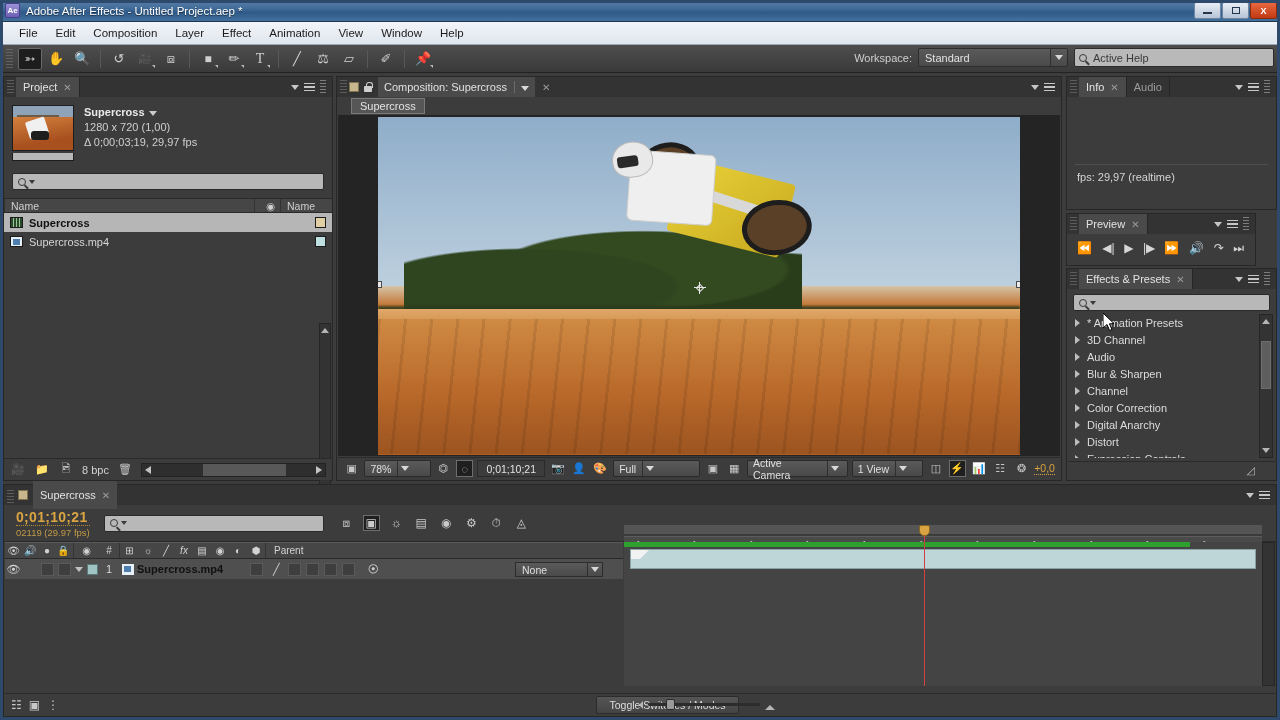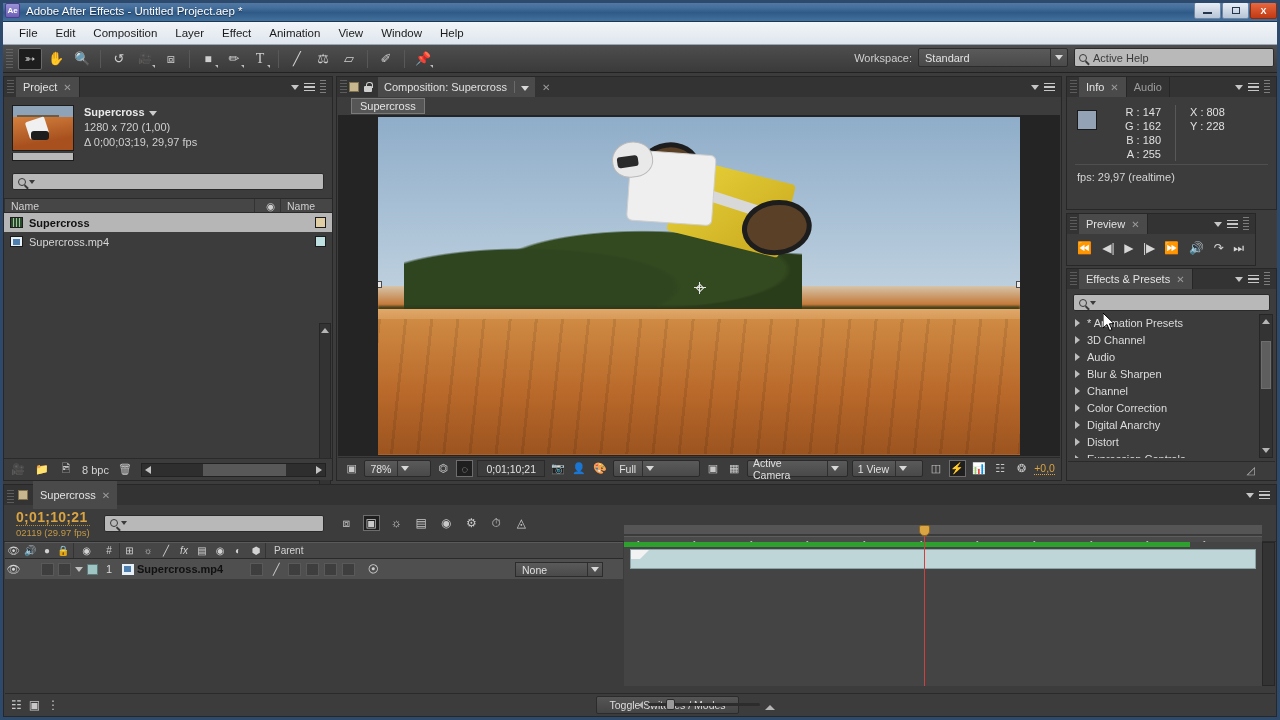--- a/index.html
+++ b/index.html
@@ -572,33 +572,20 @@
       <div class="pmenu">
         <i class="caret" style="border-top-color:#c6c6c6"></i>
         <span class="hamb">
             <i></i>
             <i></i>
             <i></i>
           </span>
         <span class="dots"></span>
       </div>
     </div>
-    <div class="info-body">
-      <div class="colorbox"></div>
-      <div class="rgba">
-        <div>R : 147</div>
-        <div>G : 162</div>
-        <div>B : 180</div>
-        <div>A : 255</div>
-      </div>
-      <div class="xysec">
-        <div>X : 808</div>
-        <div>Y : 228</div>
-      </div>
-    </div>
 
     <div class="info-div"></div>
     <div class="info-fps">fps: 29,97 (realtime)</div>
   </div>
 
   <div class="panel" id="previewPanel">
     <div class="ptabs">
       <div class="grip" style="height:14px;margin:3px 2px 0 3px"></div>
       <div class="ptab on">
         <span>Preview</span>

